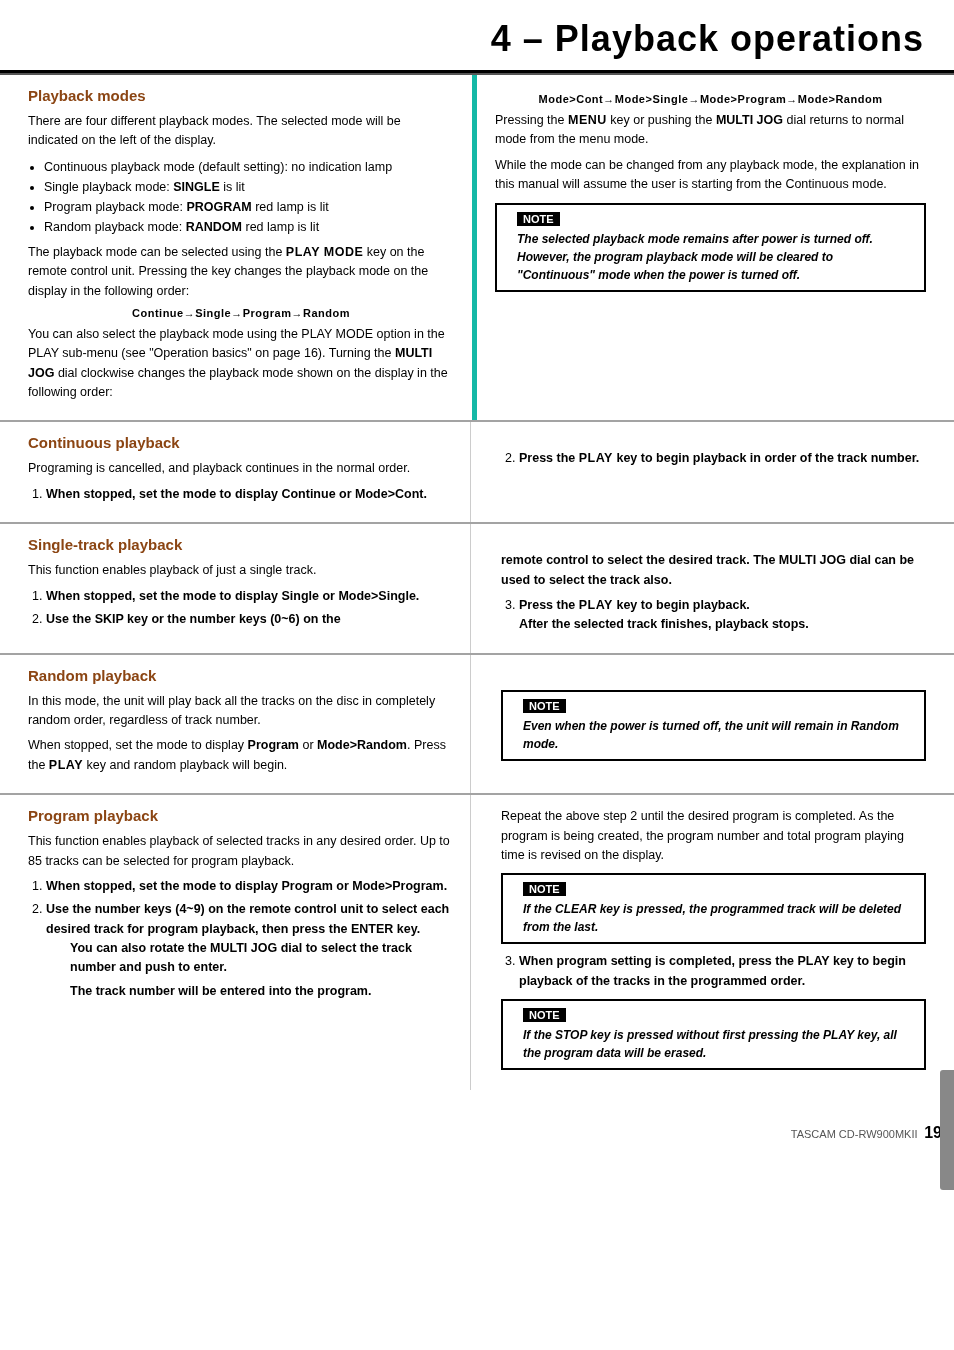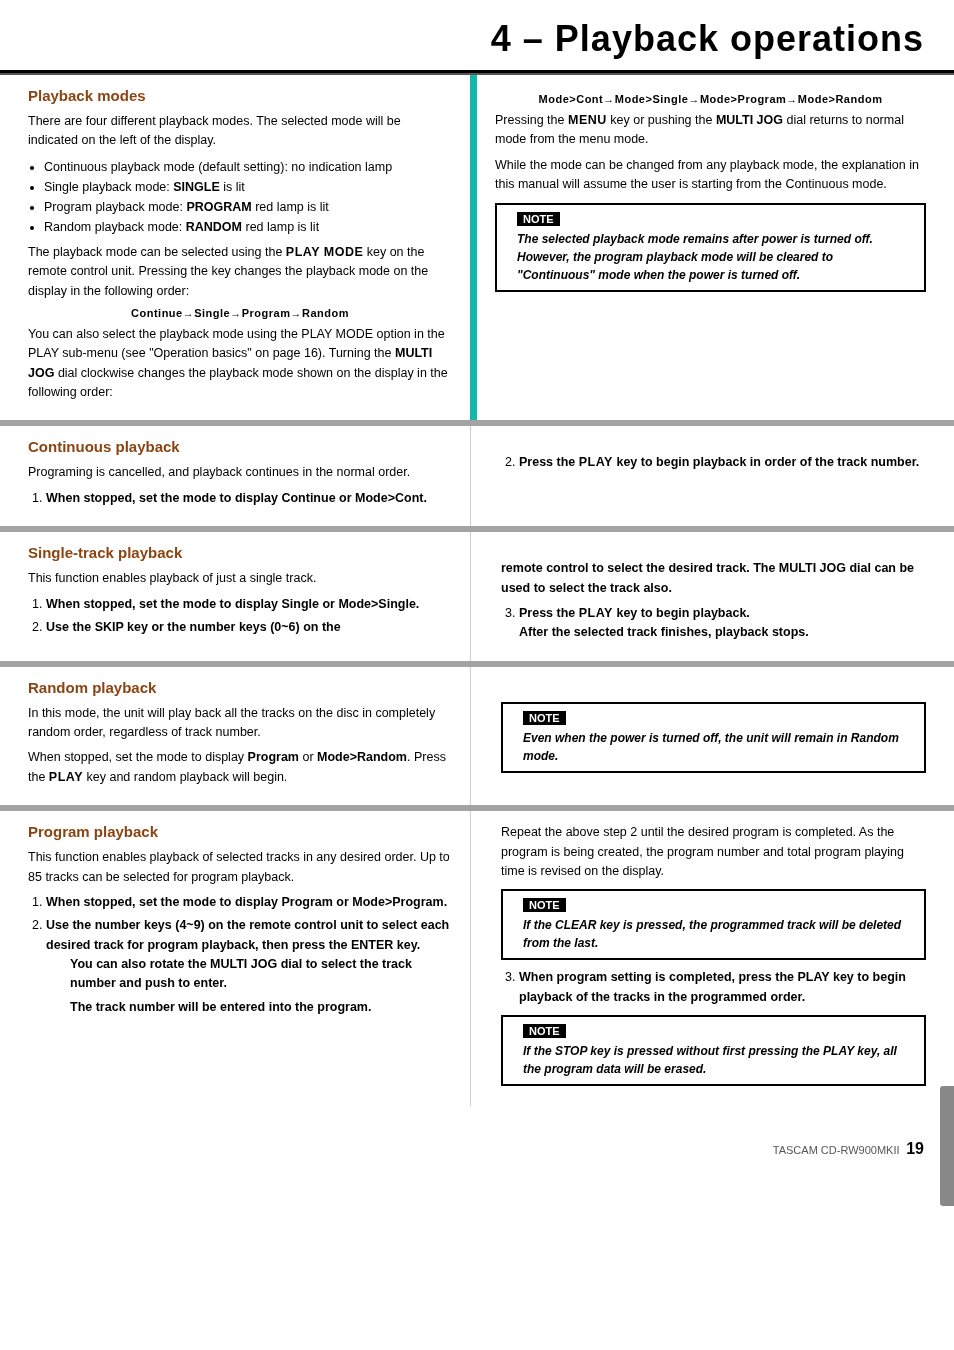--- a/index.html
+++ b/index.html
@@ -99,21 +99,21 @@
     
     .indent {
       margin-left: 24px;
       margin-bottom: 4px;
     }
 
     
     .page-footer {
       position: absolute;
       bottom: 18px;
-      right: 30px;
+      right: 12px;
       font-size: 12px;
     }
     .page-footer .brand {
       font-size: 11px;
       color: #555;
     }
     .page-footer .page-num {
       font-size: 16px;
       font-weight: bold;
     }
@@ -134,40 +134,40 @@
       font-weight: bold;
       font-variant: small-caps;
       letter-spacing: 0.5px;
     }
 
     
     .two-col-section {
       display: grid;
       grid-template-columns: 1fr 1fr;
       gap: 12px;
-      border-top: 6px solid #a3a3a3;
+      border-top: 2px solid #a3a3a3;
     }
     .two-col-left {
       padding: 12px 18px 12px 28px;
       border-right: 1px solid #ccc;
     }
     .two-col-right {
       padding: 12px 28px 12px 18px;
     }
 
     
     .top-section {
       display: grid;
       grid-template-columns: 1fr 1fr;
       gap: 0;
       border-top: 2px solid #555;
     }
     .top-left {
       padding: 12px 18px 12px 28px;
-      border-right: 7px solid #14b8a6;
+      border-right: 5px solid #14b8a6;
     }
     .top-right {
       padding: 12px 28px 12px 18px;
     }
   </style>
 </head>
 <body>
 
 <div class="page-header">
   <h1><span>4</span> – <span>Playback operations</span></h1>

